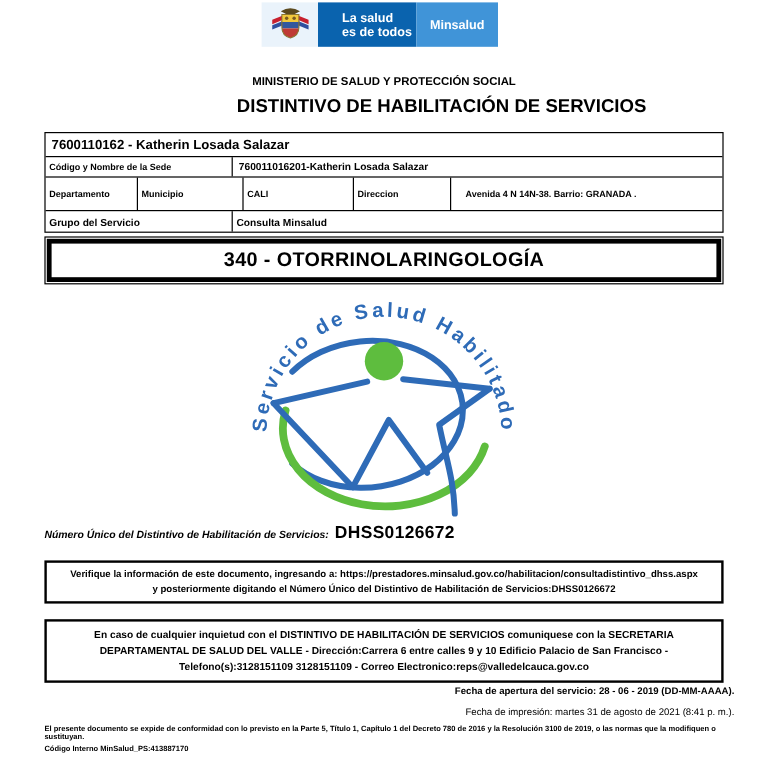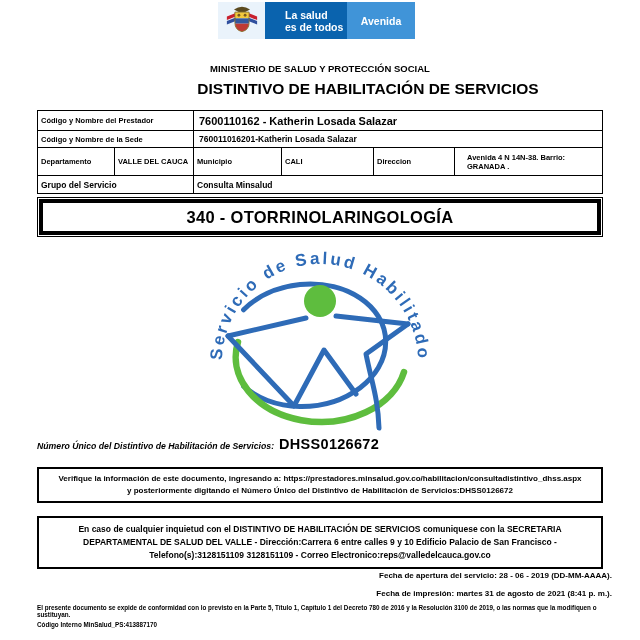--- a/index.html
+++ b/index.html
@@ -49,21 +49,21 @@
               box-sizing:border-box;padding:4px 2px;text-align:center;
               font-size:8px;font-weight:bold;line-height:12px;}
   .verify-box div{white-space:nowrap;}
   .contact-box{position:absolute;left:37px;top:516px;width:566px;border:2px solid #000;
                box-sizing:border-box;padding:5px 32px;text-align:center;
                font-size:8.5px;font-weight:bold;line-height:13px;}
   
   .date-apertura{position:absolute;left:260px;top:571px;width:352px;text-align:right;
                  font-size:8px;font-weight:bold;}
   .date-impresion{position:absolute;left:260px;top:589px;width:352px;text-align:right;
-                  font-size:8px;font-weight:bold;}
+                  font-size:8px;font-weight:normal;}
   .legal{position:absolute;left:37px;top:604px;width:585px;font-size:6.3px;font-weight:bold;}
   .internal{position:absolute;left:37px;top:621px;font-size:6.3px;font-weight:bold;}
 </style>
 </head>
 <body>
 
 <div class="page">
 
   <div class="banner">
     <div class="coat-box">
@@ -84,39 +84,37 @@
           <circle cx="23.5" cy="11.5" r="1.6" fill="#7a5b20"></circle>
         </g>
         <path d="M12 8 H28 V20 Q28 28 20 30 Q12 28 12 20 Z" fill="none" stroke="#8a7430" stroke-width="1"></path>
       </svg>
     </div>
     <div class="tagline-box">
       <span>La salud</span>
       <span>es de todos</span>
     </div>
     <div class="minsalud-box">
-      <span>Avenida</span>
+      <span>Minsalud</span>
     </div>
   </div>
 
   <div class="t-ministry">MINISTERIO DE SALUD Y PROTECCIÓN SOCIAL</div>
   <div class="t-document">DISTINTIVO DE HABILITACIÓN DE SERVICIOS</div>
 
   <div class="ptable">
     <div class="trow r1">
-      <div class="cell lab w-label">Código y Nombre del Prestador</div>
       <div class="cell val w-rest">7600110162 - Katherin Losada Salazar</div>
     </div>
     <div class="trow r2">
       <div class="cell lab w-label">Código y Nombre de la Sede</div>
       <div class="cell val w-rest">760011016201-Katherin Losada Salazar</div>
     </div>
     <div class="trow r3">
       <div class="cell c1">Departamento</div>
-      <div class="cell c2">VALLE DEL CAUCA</div>
       <div class="cell c3">Municipio</div>
       <div class="cell c4">CALI</div>
       <div class="cell c5">Direccion</div>
       <div class="cell c6">Avenida 4 N 14N-38. Barrio: GRANADA .</div>
     </div>
     <div class="trow r4">
       <div class="cell w-label">Grupo del Servicio</div>
       <div class="cell w-rest">Consulta Minsalud</div>
     </div>
   </div>

